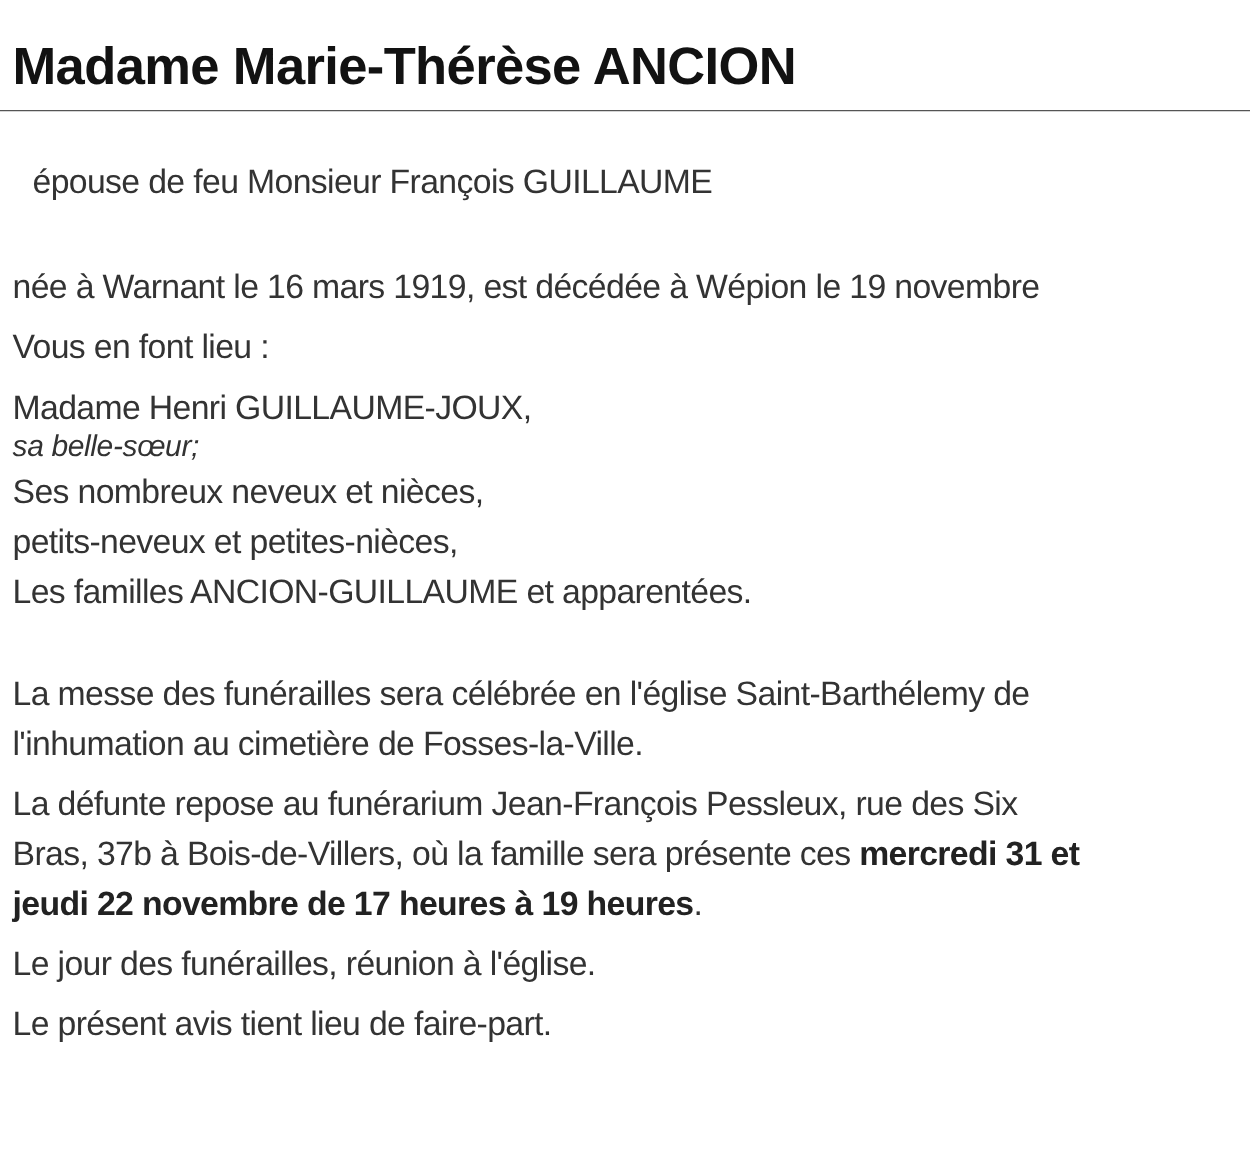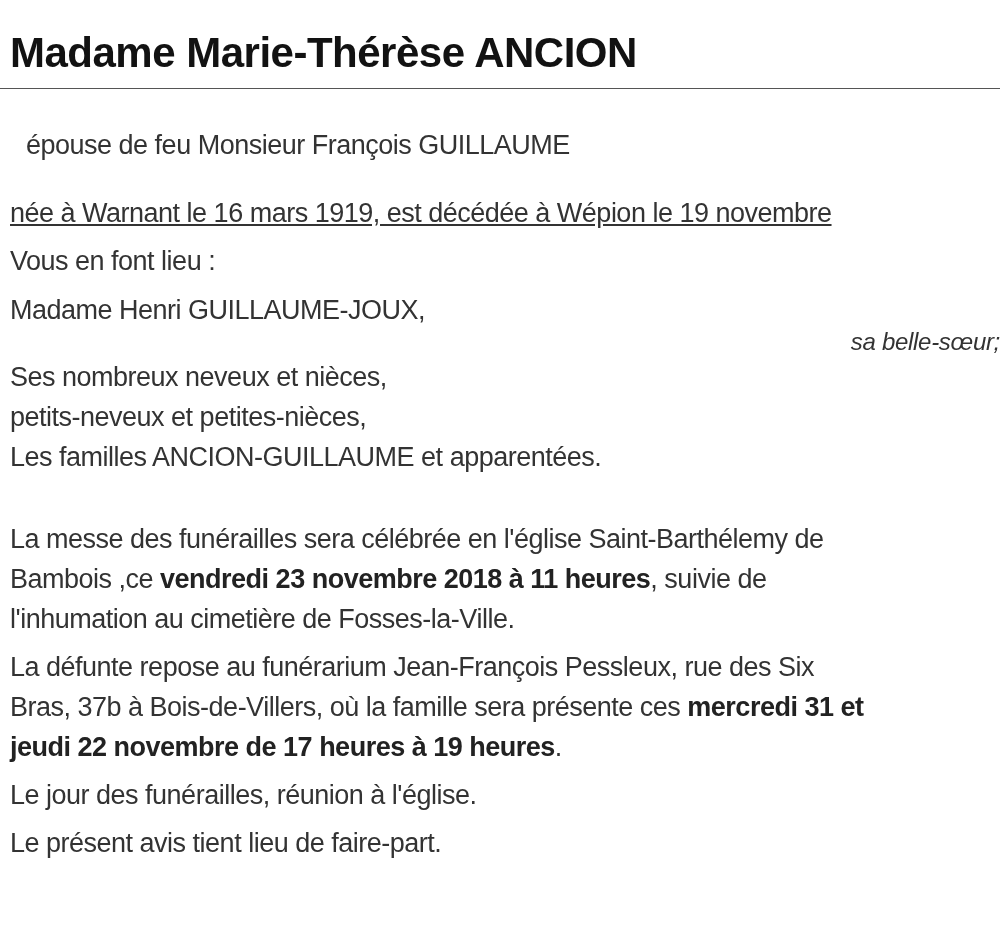--- a/index.html
+++ b/index.html
@@ -37,30 +37,29 @@
     line-height: 40px;
     letter-spacing: -0.5px;
     white-space: nowrap;
     color: #333333;
   }
   .bold {
     font-weight: 700;
     color: #222222;
   }
   .p-epouse   { margin-top: 36px; margin-left: 16px; }
-  .p-death    { margin-top: 28px; text-decoration: underline; }
+  .p-death    { margin-top: 44px; }
   .p-intro    { margin-top: 8px;  }
   .p-name     { margin-top: 10px; }
   .p-name .line { line-height: 38px; }
   .p-relation { margin-top: 0; }
   .relation-line {
     font-size: 24px;
     line-height: 26px;
     font-style: italic;
-    text-align: right;
     letter-spacing: -0.3px;
     white-space: nowrap;
     color: #333333;
   }
   .p-family   { margin-top: 2px;  }
   .p-mass     { margin-top: 42px; }
   .p-repose   { margin-top: 8px;  }
   .p-reunion  { margin-top: 8px;  }
   .p-final    { margin-top: 8px;  }
 </style>
@@ -94,21 +93,20 @@
   </div>
 
   <div class="p-family">
     <div class="line">Ses nombreux neveux et nièces,</div>
     <div class="line">petits-neveux et petites-nièces,</div>
     <div class="line">Les familles ANCION-GUILLAUME et apparentées.</div>
   </div>
 
   <div class="p-mass">
     <div class="line">La messe des funérailles sera célébrée en l'église Saint-Barthélemy de</div>
-    <div class="line"><span>Bambois ,ce </span><span class="bold">vendredi 23 novembre 2018 à 11 heures</span><span>, suivie de</span></div>
     <div class="line">l'inhumation au cimetière de Fosses-la-Ville.</div>
   </div>
 
   <div class="p-repose">
     <div class="line">La défunte repose au funérarium Jean-François Pessleux, rue des Six</div>
     <div class="line"><span>Bras, 37b à Bois-de-Villers, où la famille sera présente ces </span><span class="bold">mercredi 31 et</span></div>
     <div class="line"><span class="bold">jeudi 22 novembre de 17 heures à 19 heures</span><span>.</span></div>
   </div>
 
   <div class="p-reunion">

